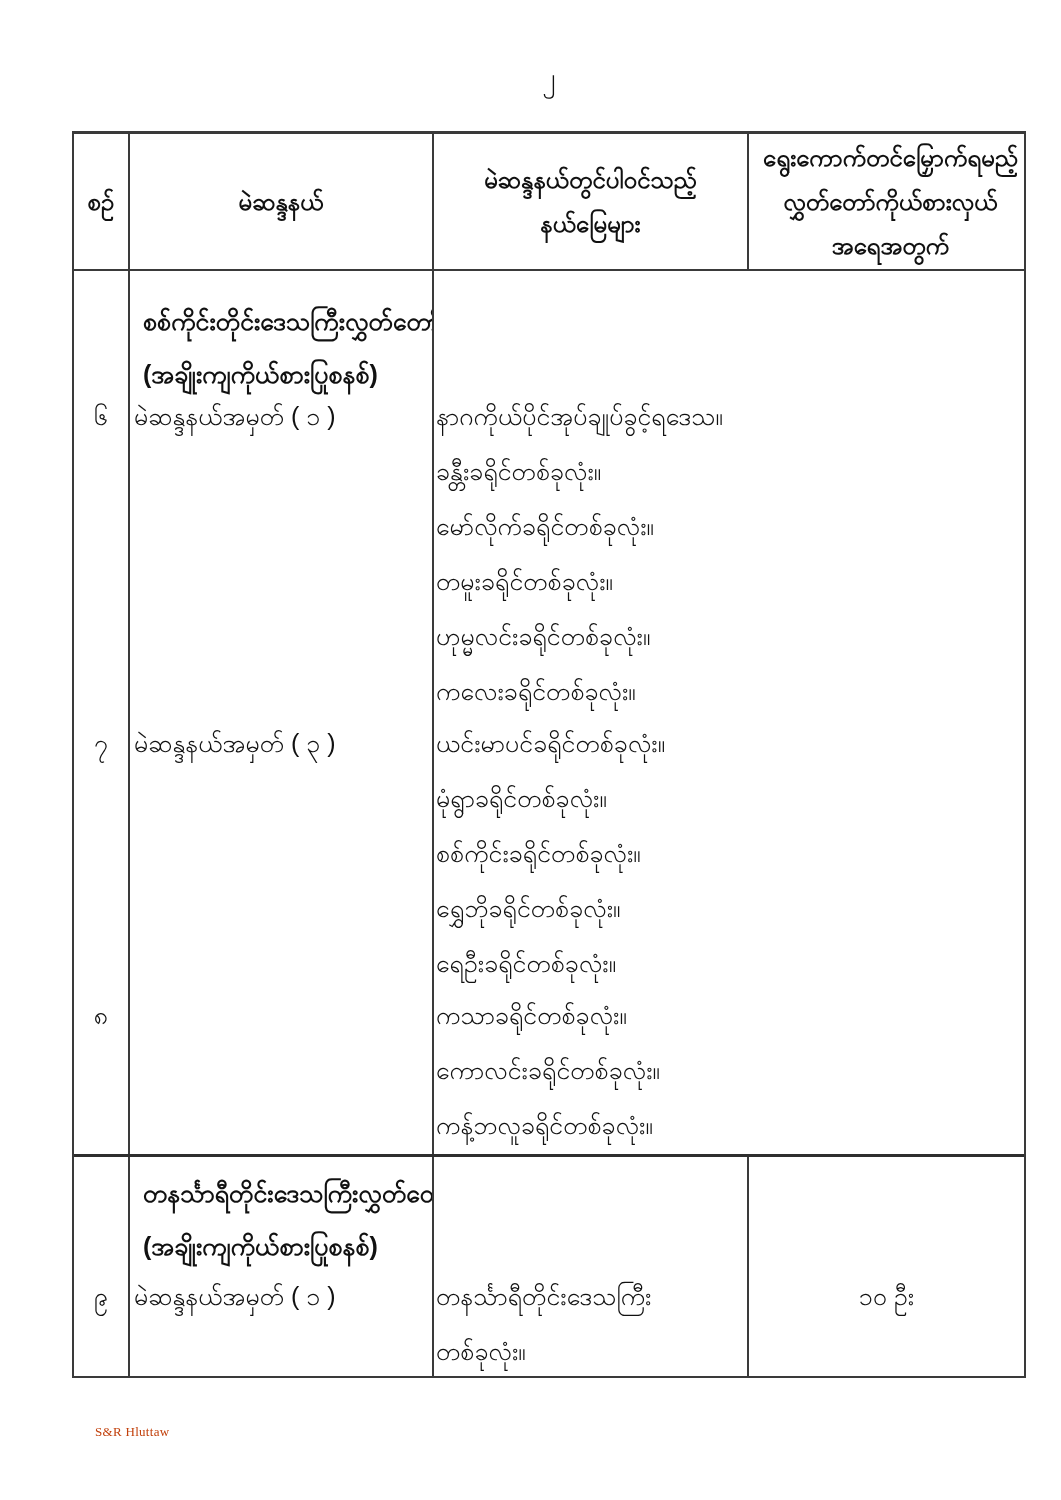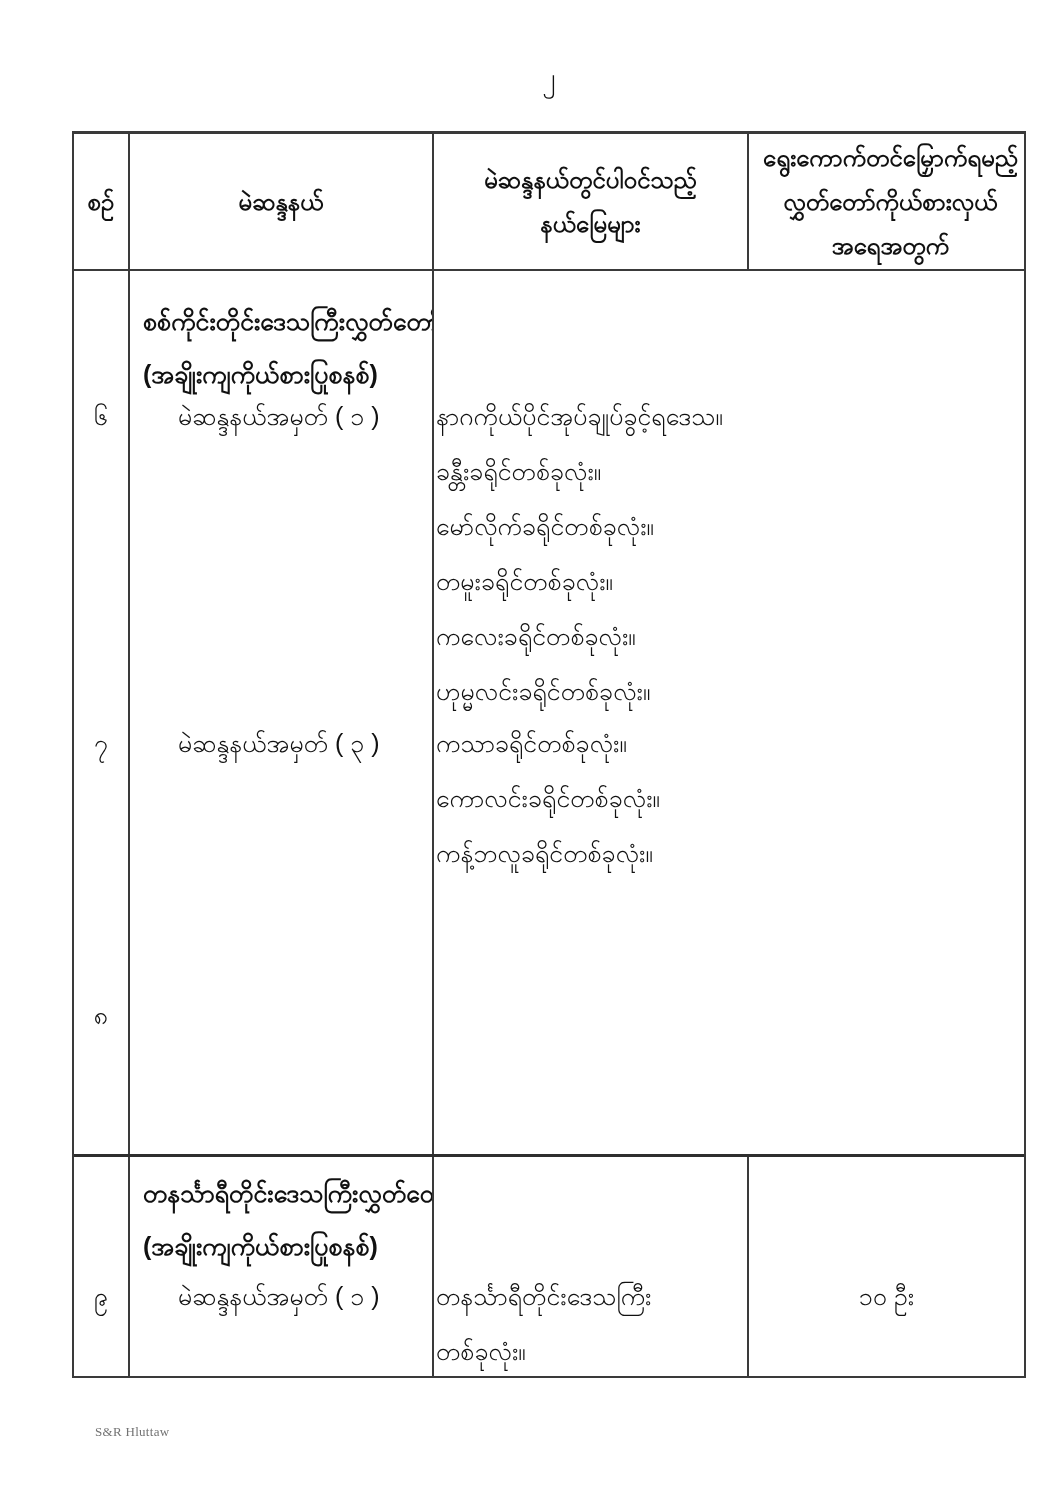--- a/index.html
+++ b/index.html
@@ -42,27 +42,27 @@
   .cell:last-child{border-right:none;}
   .tspacer{height:118px;box-sizing:border-box;padding-top:24px;}
   .tspacer2{height:112px;box-sizing:border-box;padding-top:10px;}
   .sec-title{
     font-weight:bold;font-size:25px;line-height:53px;
     padding-left:13px;white-space:nowrap;
   }
   .eb{box-sizing:border-box;}
   .l6{height:327px;} .l5{height:272px;} .l3{height:165px;} .l2{height:110px;}
   .num{text-align:center;line-height:55px;}
-  .lbl{padding-left:4px;line-height:55px;white-space:nowrap;margin-left:44px;}
+  .lbl{padding-left:4px;line-height:55px;white-space:nowrap;}
   .area{height:55px;line-height:55px;padding-left:2px;white-space:nowrap;}
   .cnt{text-align:center;line-height:55px;}
   .footer{
     position:absolute;left:95px;top:1424px;
     font-family:"Liberation Serif", serif;
-    font-size:13px;color:#737373;letter-spacing:.3px;
+    font-size:13px;color:#c2410c;letter-spacing:.3px;
   }
 </style>
 </head>
 <body>
 
 <div class="page">
 
   <div class="page-number">၂</div>
 
   <div class="tbl">
@@ -100,22 +100,29 @@
         <div class="eb l6 lbl">မဲဆန္ဒနယ်အမှတ် ( ၁ )</div>
         <div class="eb l3 lbl">မဲဆန္ဒနယ်အမှတ် ( ၃ )</div>
       </div>
       <div class="cell">
         <div class="tspacer"></div>
         <div class="eb l6">
           <div class="area">နာဂကိုယ်ပိုင်အုပ်ချုပ်ခွင့်ရဒေသ။</div>
           <div class="area">ခန္တီးခရိုင်တစ်ခုလုံး။</div>
           <div class="area">မော်လိုက်ခရိုင်တစ်ခုလုံး။</div>
           <div class="area">တမူးခရိုင်တစ်ခုလုံး။</div>
+          <div class="area">ဟုမ္မလင်းခရိုင်တစ်ခုလုံး။</div>
           <div class="area">ကလေးခရိုင်တစ်ခုလုံး။</div>
-          <div class="area">ဟုမ္မလင်းခရိုင်တစ်ခုလုံး။</div>
+        </div>
+        <div class="eb l5">
+          <div class="area">ယင်းမာပင်ခရိုင်တစ်ခုလုံး။</div>
+          <div class="area">မုံရွာခရိုင်တစ်ခုလုံး။</div>
+          <div class="area">စစ်ကိုင်းခရိုင်တစ်ခုလုံး။</div>
+          <div class="area">ရွှေဘိုခရိုင်တစ်ခုလုံး။</div>
+          <div class="area">ရေဦးခရိုင်တစ်ခုလုံး။</div>
         </div>
         <div class="eb l3">
           <div class="area">ကသာခရိုင်တစ်ခုလုံး။</div>
           <div class="area">ကောလင်းခရိုင်တစ်ခုလုံး။</div>
           <div class="area">ကန့်ဘလူခရိုင်တစ်ခုလုံး။</div>
         </div>
       </div>
     </div>
 
     <div class="grid sec2">

